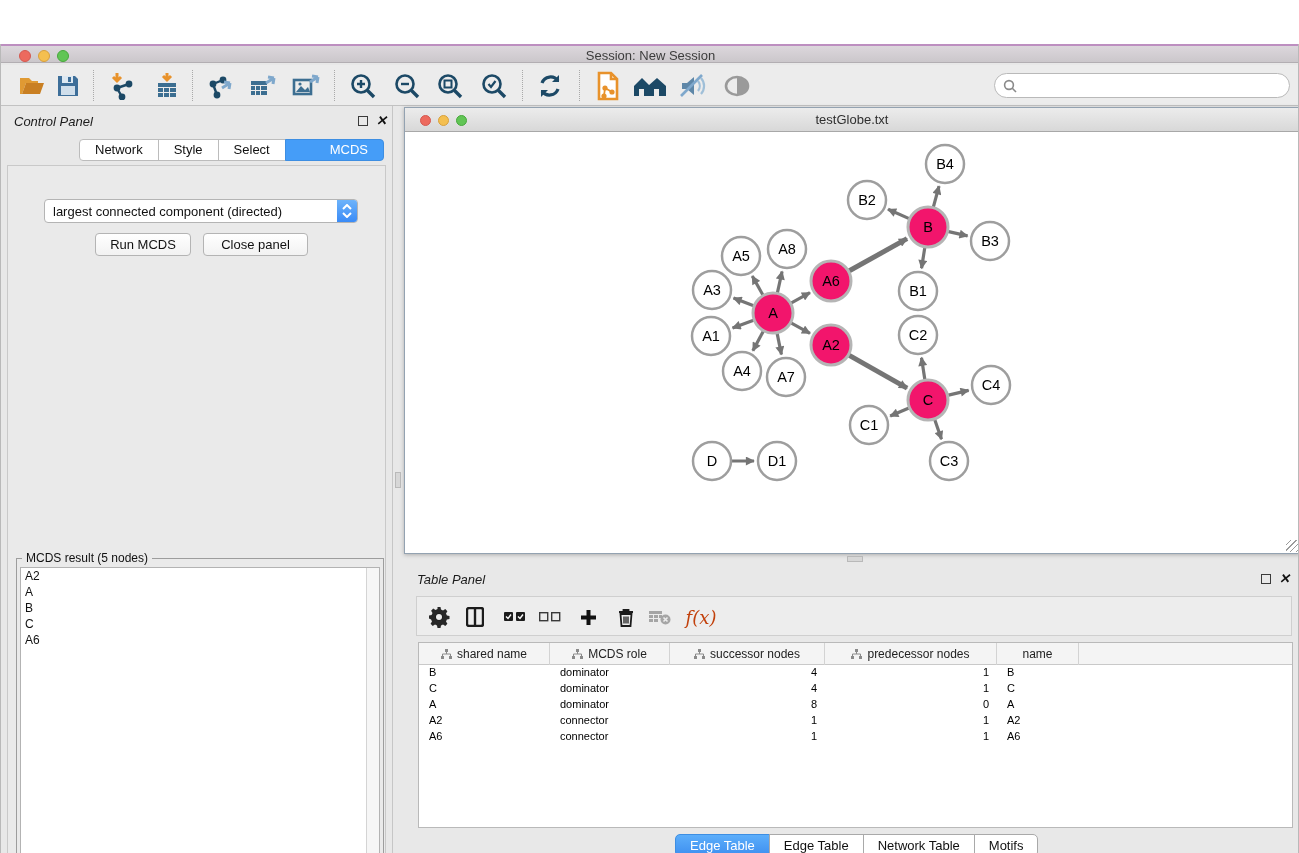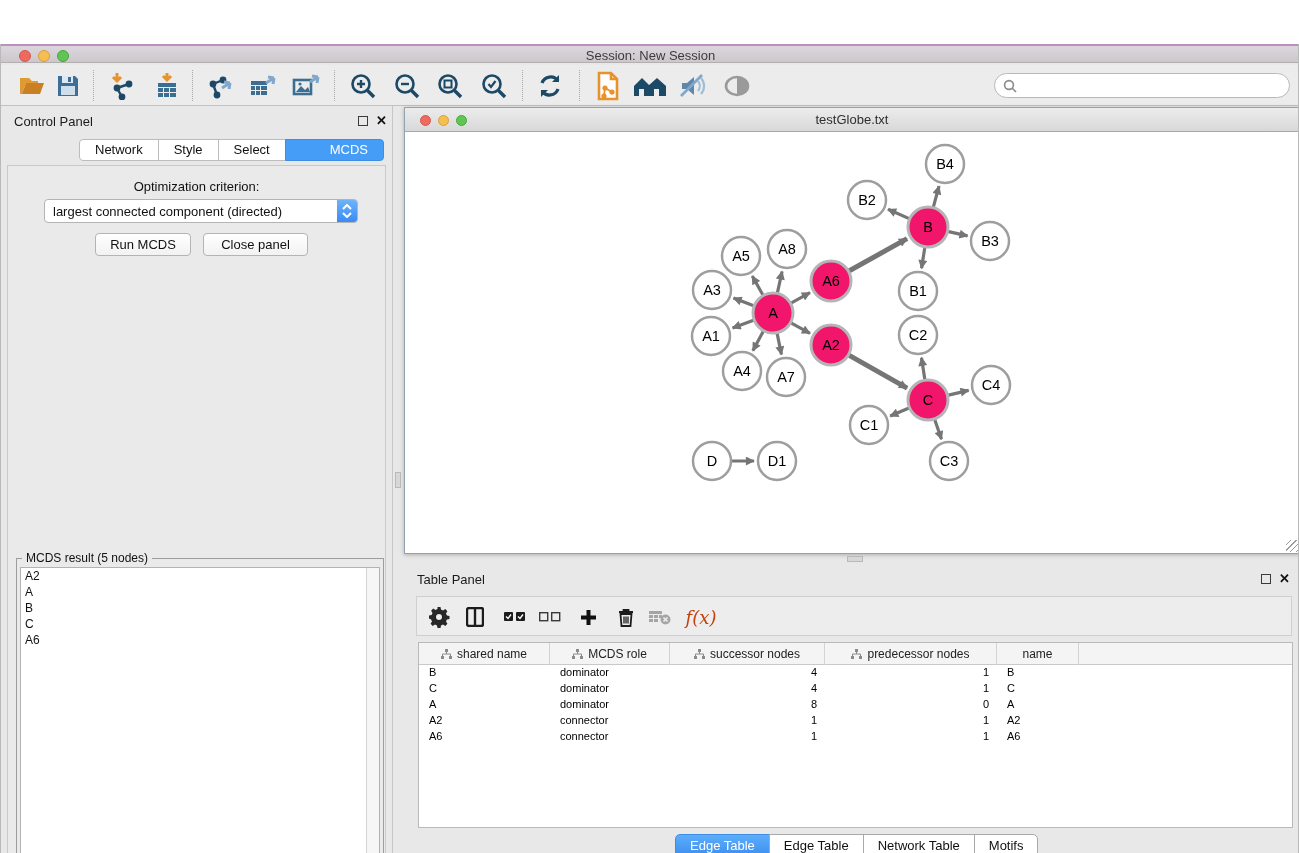--- a/index.html
+++ b/index.html
@@ -17,21 +17,21 @@
 
   
   .toolbar { position:absolute; left:0; top:21px; width:1299px; height:41px; background:#ececec; border-bottom:1px solid #c2c2c2; }
   .tbicon { position:absolute; top:3px; width:36px; height:36px; display:flex; align-items:center; justify-content:center; cursor:default;}
   .tbsep { position:absolute; top:5px; height:31px; width:0; border-left:1px dotted #a9a9a9; }
   .searchwrap { position:absolute; right:10px; top:8px; width:296px; height:25px; background:#fff; border:1px solid #b9b9b9; border-radius:13px; display:flex; align-items:center; padding-left:8px;}
   .searchwrap input { border:none; outline:none; flex:1; height:20px; font-size:13px; background:transparent; margin-left:5px;}
 
   
   .control-panel { position:absolute; left:0; top:62px; width:392px; height:756px; background:#e8e8e8; border-right:1px solid #c6c6c6;}
-  .panel-head { position:absolute; left:0; top:8px; width:100%; height:18px;}
+  .panel-head { position:absolute; left:0; top:8px; width:100%; height:18px;font-style:italic;}
   .panel-head .ptitle { position:absolute; left:13px; top:0; font-size:13px; color:#1b1b1b;}
   .float-glyph { position:absolute; width:10px; height:10px; border:1.5px solid #3a3a3a; top:2px;}
   .close-glyph { position:absolute; top:0px; font-size:13px; font-weight:bold; color:#111; line-height:14px;}
   .cp-tabs { position:absolute; left:78px; top:33px; height:22px; display:flex;justify-content:flex-end;}
   .seg-tab { height:22px; padding:0 15px; background:#fff; border:1px solid #bcbcbc; font-size:13px; line-height:20px; color:#111; margin-left:-1px; cursor:default;}
   .seg-tab:first-child { border-radius:4px 0 0 4px; margin-left:0;}
   .seg-tab:last-child { border-radius:0 4px 4px 0;}
   .seg-tab.active { background:#459df8; border-color:#3d8ee2; color:#fff;padding-left:44px;}
   .cp-inner { position:absolute; left:6px; top:59px; width:379px; height:743px; background:#eaeaea; border:1px solid #c9c9c9;}
   .opt-label { position:absolute; left:0; width:100%; top:13px; text-align:center; font-size:13px; color:#111;}
@@ -249,21 +249,20 @@
       <span class="float-glyph" style="left:357px"></span>
       <span class="close-glyph" style="left:375px">✕</span>
     </div>
     <div class="cp-tabs">
         <div class="seg-tab">Network</div>
         <div class="seg-tab">Style</div>
         <div class="seg-tab">Select</div>
         <div class="seg-tab active">MCDS</div>
       </div>
     <div class="cp-inner">
-      <div class="opt-label">Optimization criterion:</div>
       <div class="dropdown">
         <span class="dvalue">largest connected component (directed)</span>
         <span class="stepper">
           <svg width="10" height="6" viewBox="0 0 10 6">
               <path d="M1 5l4-4 4 4" stroke="#fff" stroke-width="2" fill="none"></path>
             </svg>
           <svg width="10" height="6" viewBox="0 0 10 6">
               <path d="M1 1l4 4 4-4" stroke="#fff" stroke-width="2" fill="none"></path>
             </svg>
         </span>

